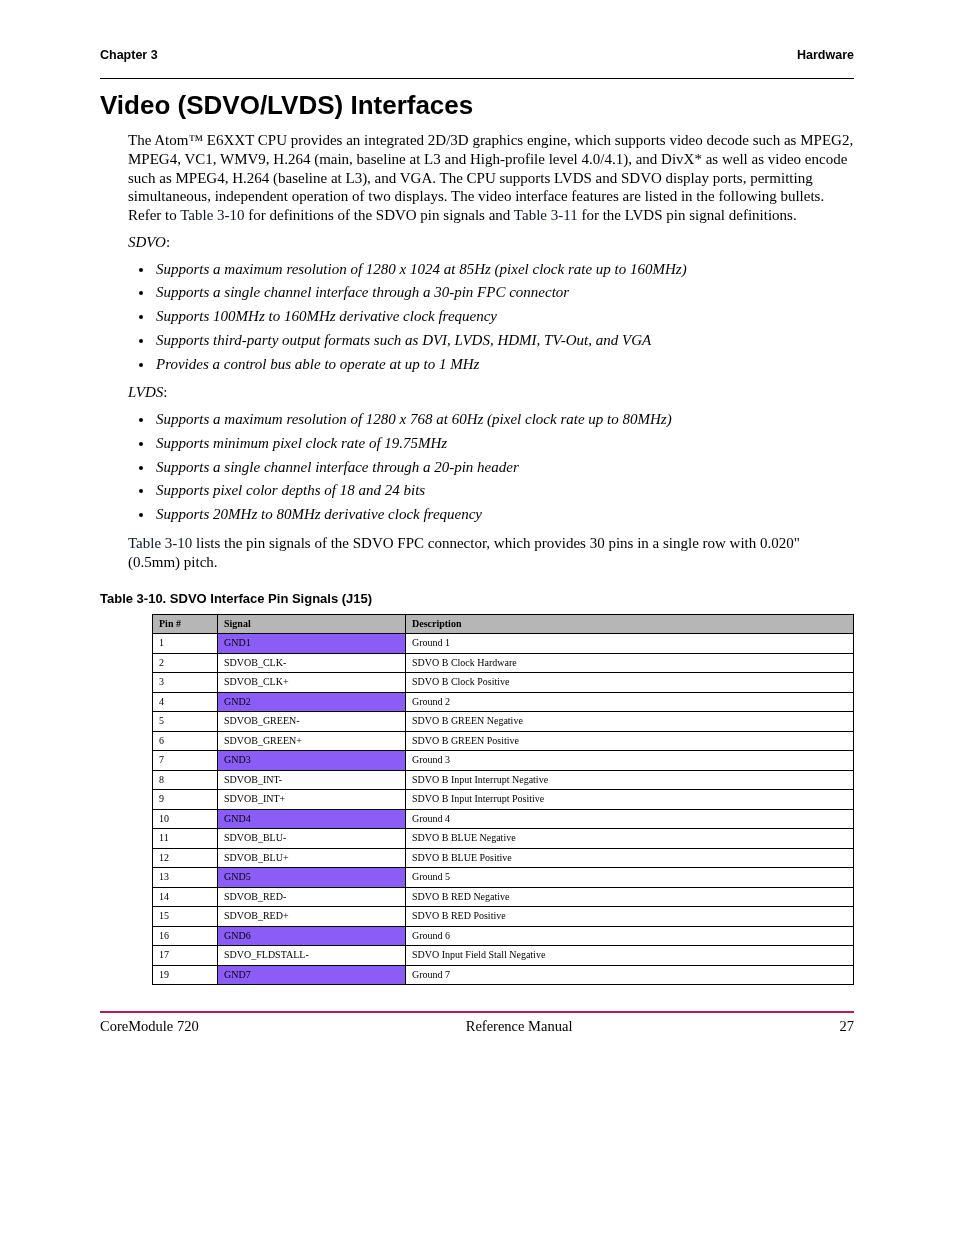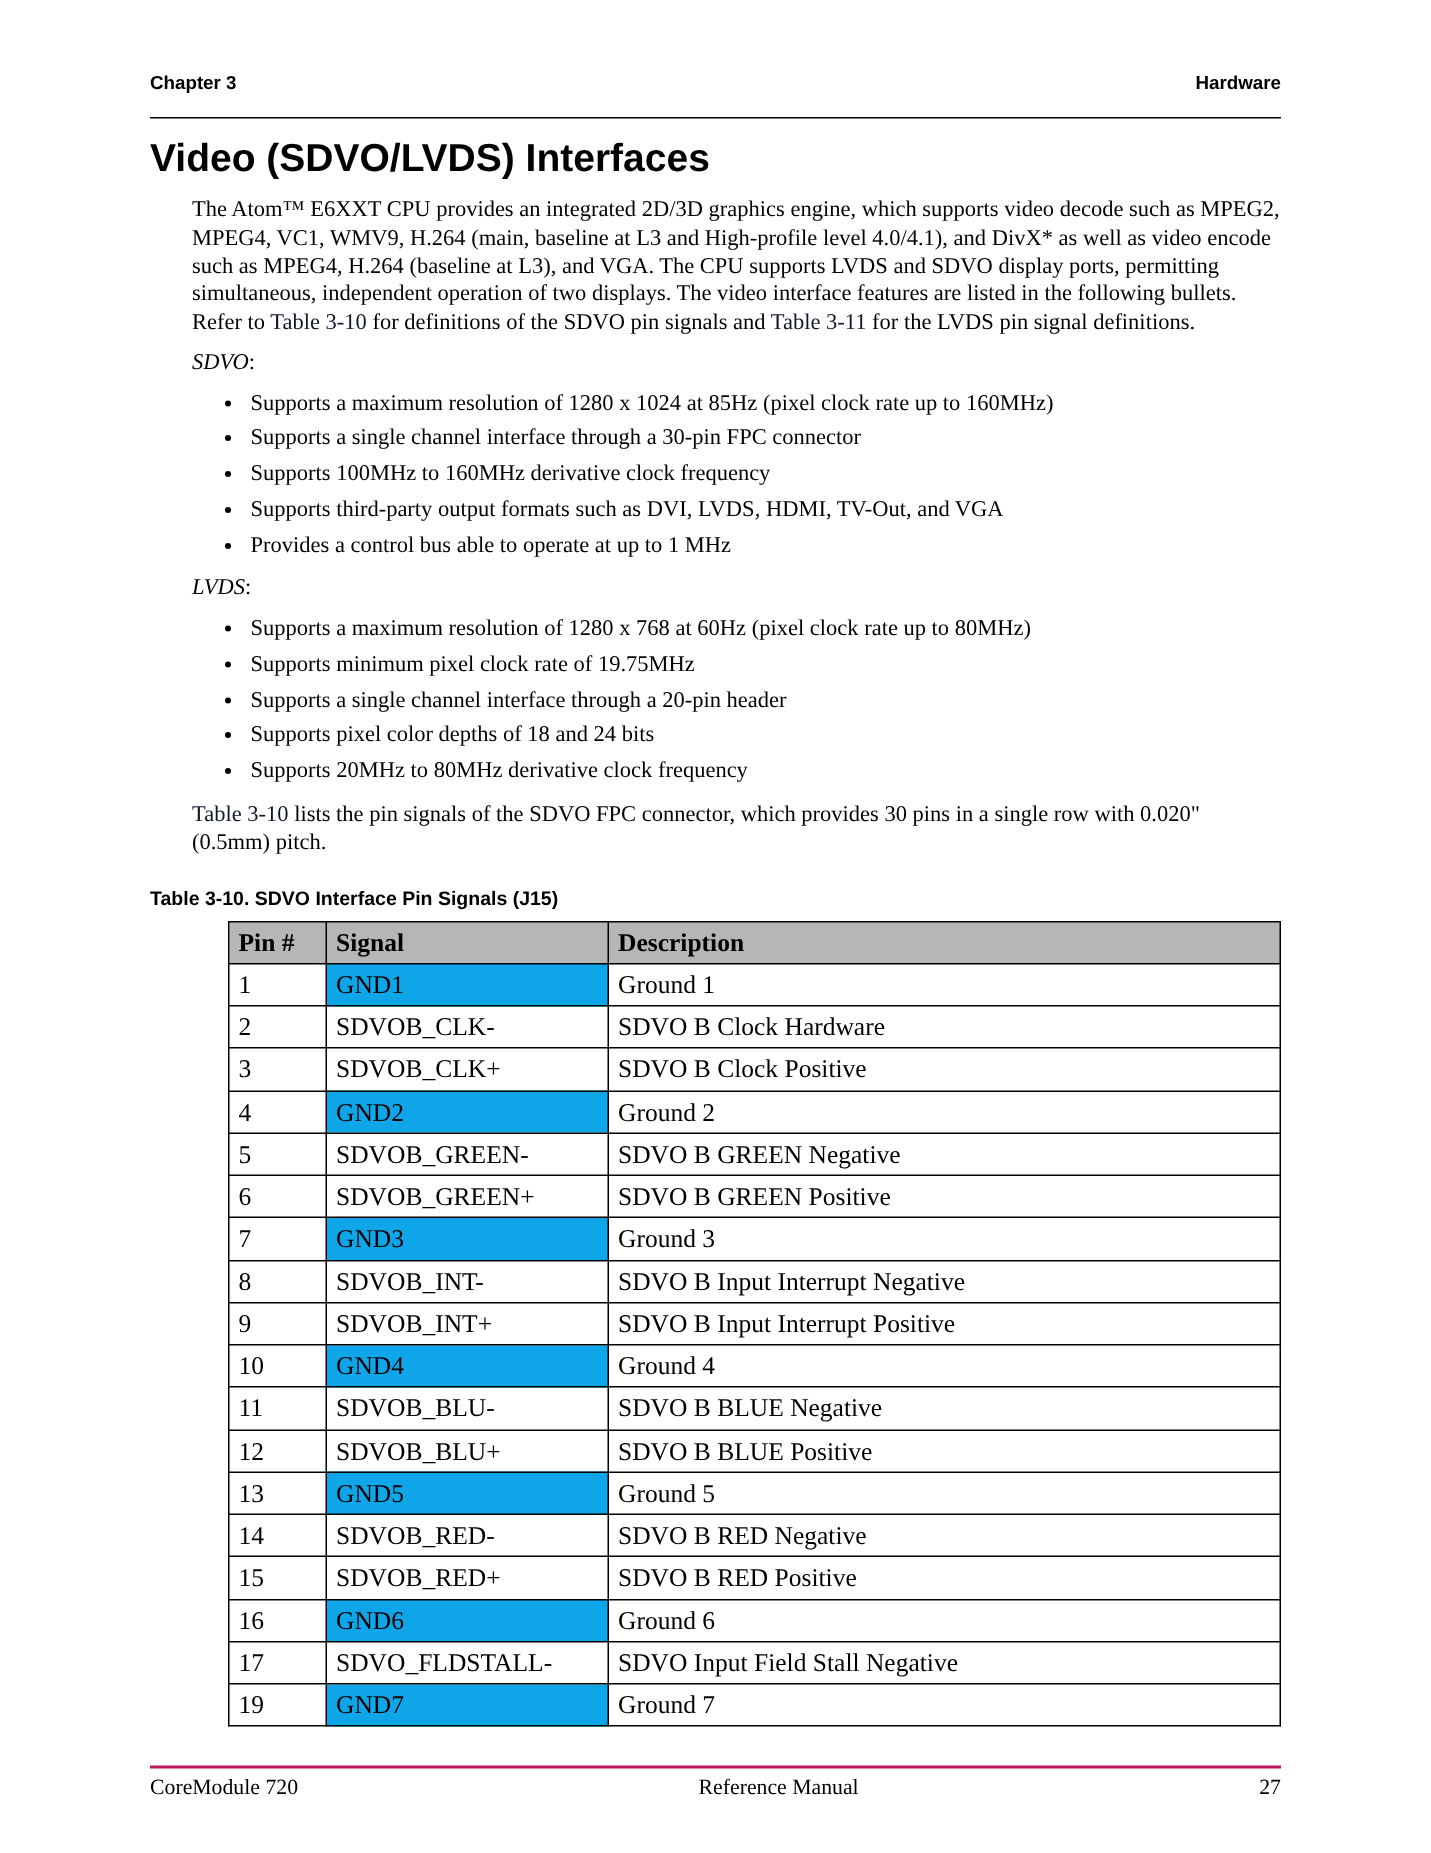--- a/index.html
+++ b/index.html
@@ -30,46 +30,46 @@
   }
   .body-indent { margin-left: 28px; }
   p { margin: 0 0 8px 0; }
   .link { color: #0f172a; }
   em.label { font-style: italic; }
   ul.bullets {
     list-style: disc;
     margin: 6px 0 10px 0;
     padding-left: 26px;
   }
-  ul.bullets li { margin: 5px 11px; padding-left: 2px; }
+  ul.bullets li { margin: 5px 0; padding-left: 2px; font-style: italic; }
   .table-caption {
     font-family: Arial, Helvetica, sans-serif;
     font-weight: bold;
     font-size: 13px;
     margin: 20px 0 6px 0;
   }
   table.signals {
     border-collapse: collapse;
     margin-left: 52px;
     width: calc(100% - 52px);
   }
   table.signals th, table.signals td {
     border: 1px solid #000;
     padding: 3px 6px;
     text-align: left;
     vertical-align: top;
-    font-size: 17px;
+    font-size: 10px;
   }
   table.signals th {
     background: #b6b6b6;
     font-weight: bold;
   }
   table.signals .col-pin { width: 52px; }
   table.signals .col-sig { width: 175px; }
-  td.gnd { background: #0ea5e9; }
+  td.gnd { background: #8b5cf6; }
   .ftr {
     border-top: 2px solid #be185d;
     margin-top: 26px;
     padding-top: 4px;
     display: flex;
     justify-content: space-between;
     font-size: 14.5px;
   }
 </style>
 </head>

